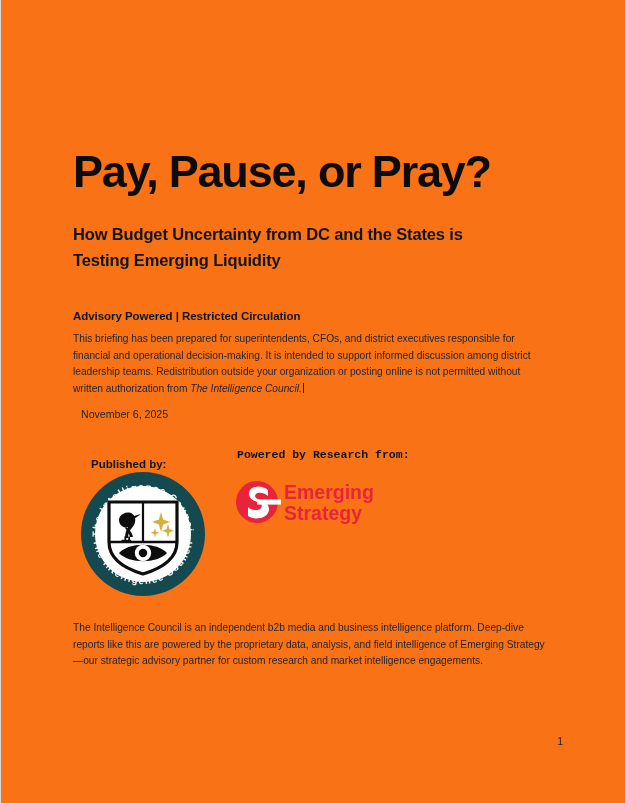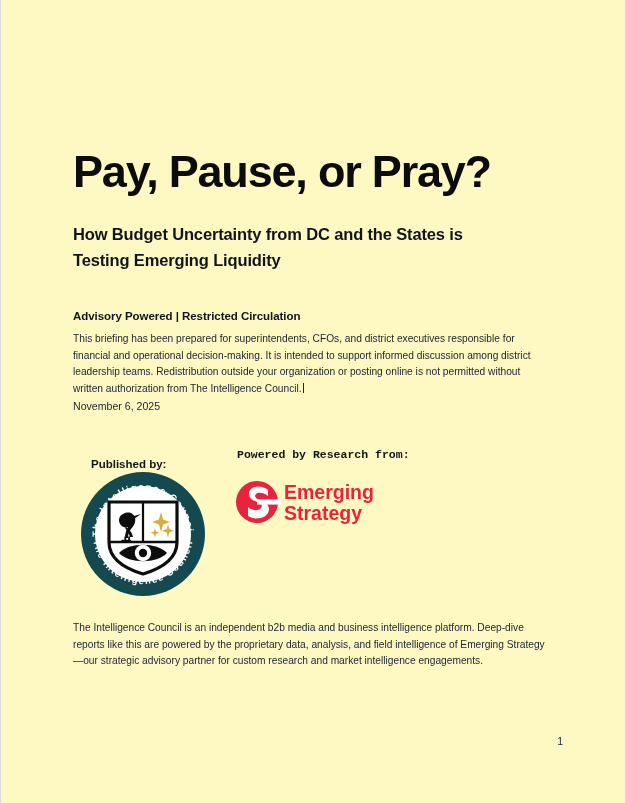--- a/index.html
+++ b/index.html
@@ -8,21 +8,21 @@
     background: #ffffff;
   }
   body {
     font-family: "Liberation Sans", sans-serif;
     -webkit-font-smoothing: antialiased;
   }
   .page {
     position: relative;
     width: 626px;
     height: 803px;
-    background: #fef9c3;
+    background: #f97316;
     border-left: 1px solid #d8d8d8;
     border-right: 1px solid #d8d8d8;
     box-sizing: border-box;
     overflow: hidden;
   }
   .content {
     position: absolute;
     left: 72px;
     right: 62px;
     top: 0;
@@ -70,37 +70,38 @@
     top: 331px;
     left: 0;
     width: 476px;
     font-size: 10.2px;
     color: #1a2230;
     line-height: 1.62;
     margin: 0;
     text-align: left;
   }
   .advisory-body .ital {
+    font-style: italic;
     text-align: center;
   }
   .caret {
     display: inline-block;
     width: 1px;
     height: 10px;
     background: #1a2230;
     vertical-align: -1px;
     margin-left: 1px;
   }
   .doc-date {
     position: absolute;
     top: 400px;
     left: 0;
     font-size: 10.6px;
     color: #1a2230;
-    margin: 0;
+    margin: 8px;
   }
 
   
   .logo-label-published {
     position: absolute;
     top: 448px;
     left: 8px;
     font-size: 11.5px;
     font-weight: 700;
     color: #10141c;

